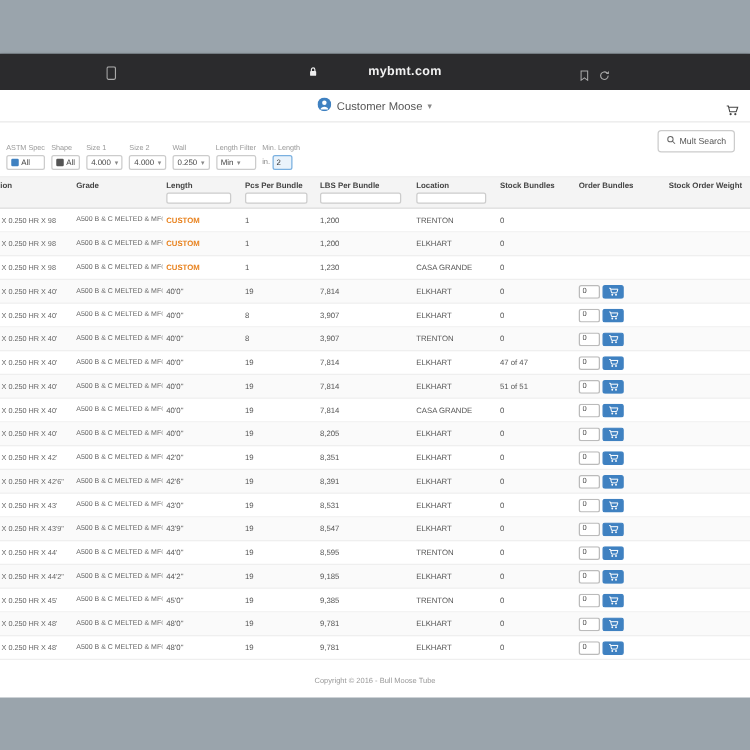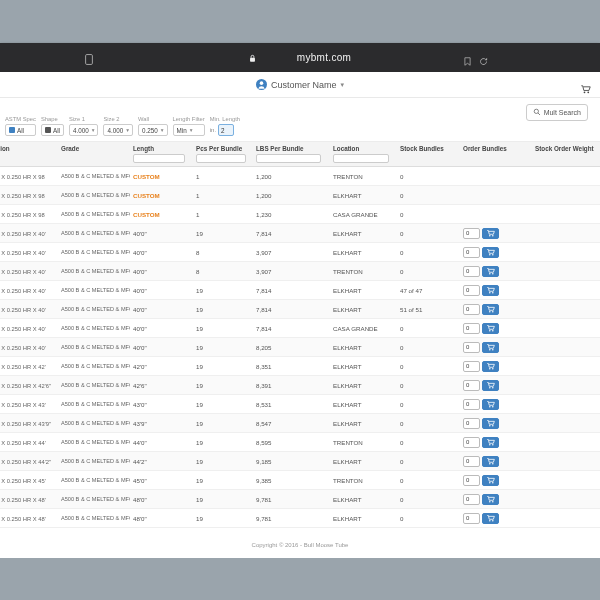--- a/index.html
+++ b/index.html
@@ -13,21 +13,21 @@
 
   
   .chrome {
     position:absolute; top:43px; left:0; width:600px; height:29px;
     background:#2b2b2d; display:flex; align-items:center; justify-content:center;
     box-shadow:0 1px 3px rgba(0,0,0,.35);
   }
   .chrome .left-ico { position:absolute; left:85px; top:8px; }
   .chrome .right-icos { position:absolute; right:112px; top:9px; display:flex; gap:7px; }
   .urlwrap { display:flex; align-items:center; gap:5px; }
-  .url { color:#f2f2f2; font-size:10px; letter-spacing:.3px; font-weight:normal;padding-left:36px; }
+  .url { color:#f2f2f2; font-size:10px; letter-spacing:.3px; font-weight:bold;padding-left:36px; }
 
   
   .page { position:absolute; top:72px; left:0; width:600px; height:486px; background:#fff; }
 
   .app-header {
     height:26px; border-bottom:1px solid #e9e9e9;
     display:flex; align-items:center; justify-content:center; gap:4px; position:relative;
   }
   .customer { font-size:9px; color:#555; }
   .chev { font-size:7px; color:#888; }
@@ -131,21 +131,21 @@
   <div class="page">
 
     <div class="app-header">
       <span>
         <svg viewBox="0 0 16 16" width="11" height="11">
             <circle cx="8" cy="8" r="8" fill="#3f81c1"></circle>
             <circle cx="8" cy="6" r="2.6" fill="#fff"></circle>
             <path d="M3.3 14a5 5 0 019.4 0z" fill="#fff"></path>
           </svg>
       </span>
-      <span class="customer">Customer Name</span>
+      <span class="customer">Customer Moose</span>
       <span class="chev">▾</span>
       <span class="hdr-cart">
         <svg viewBox="0 0 16 14" width="10" height="9">
             <path d="M0.5 1h2.2l1.8 7.5h8.2l2-5.8H3.6" fill="none" stroke="#444" stroke-width="1.4"></path>
             <circle cx="5.6" cy="11.5" r="1.4" fill="#444"></circle>
             <circle cx="11.6" cy="11.5" r="1.4" fill="#444"></circle>
           </svg>
       </span>
     </div>
 

